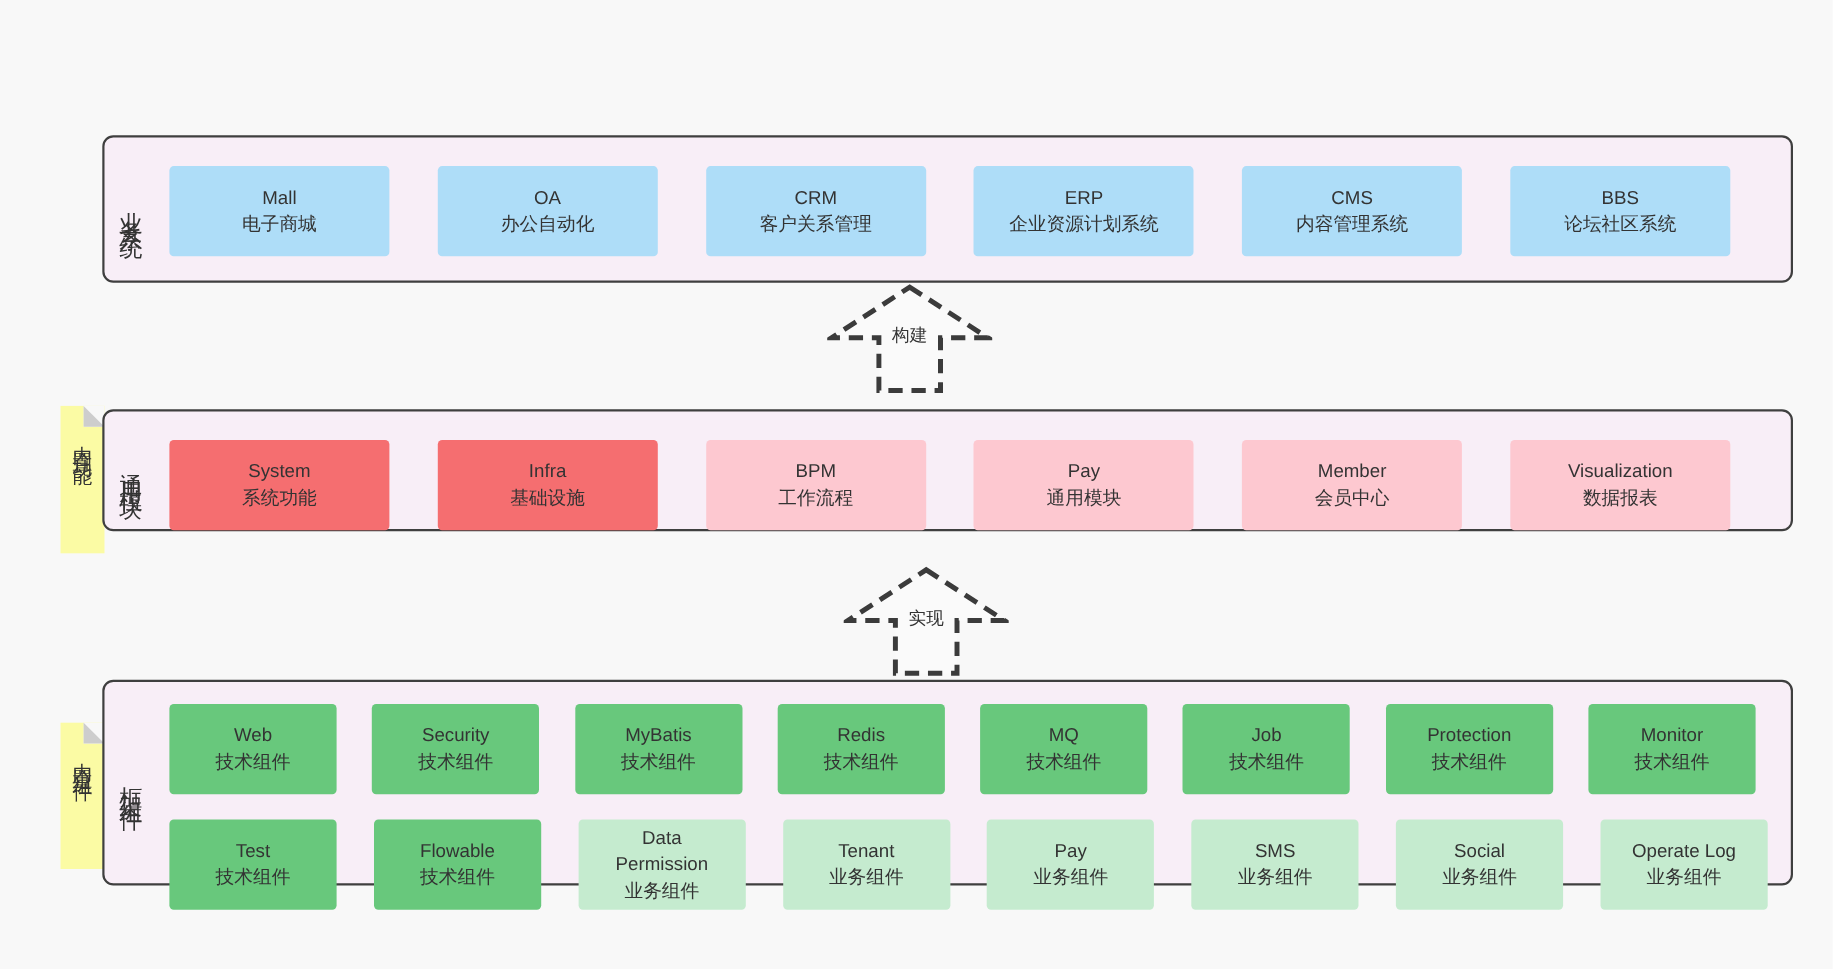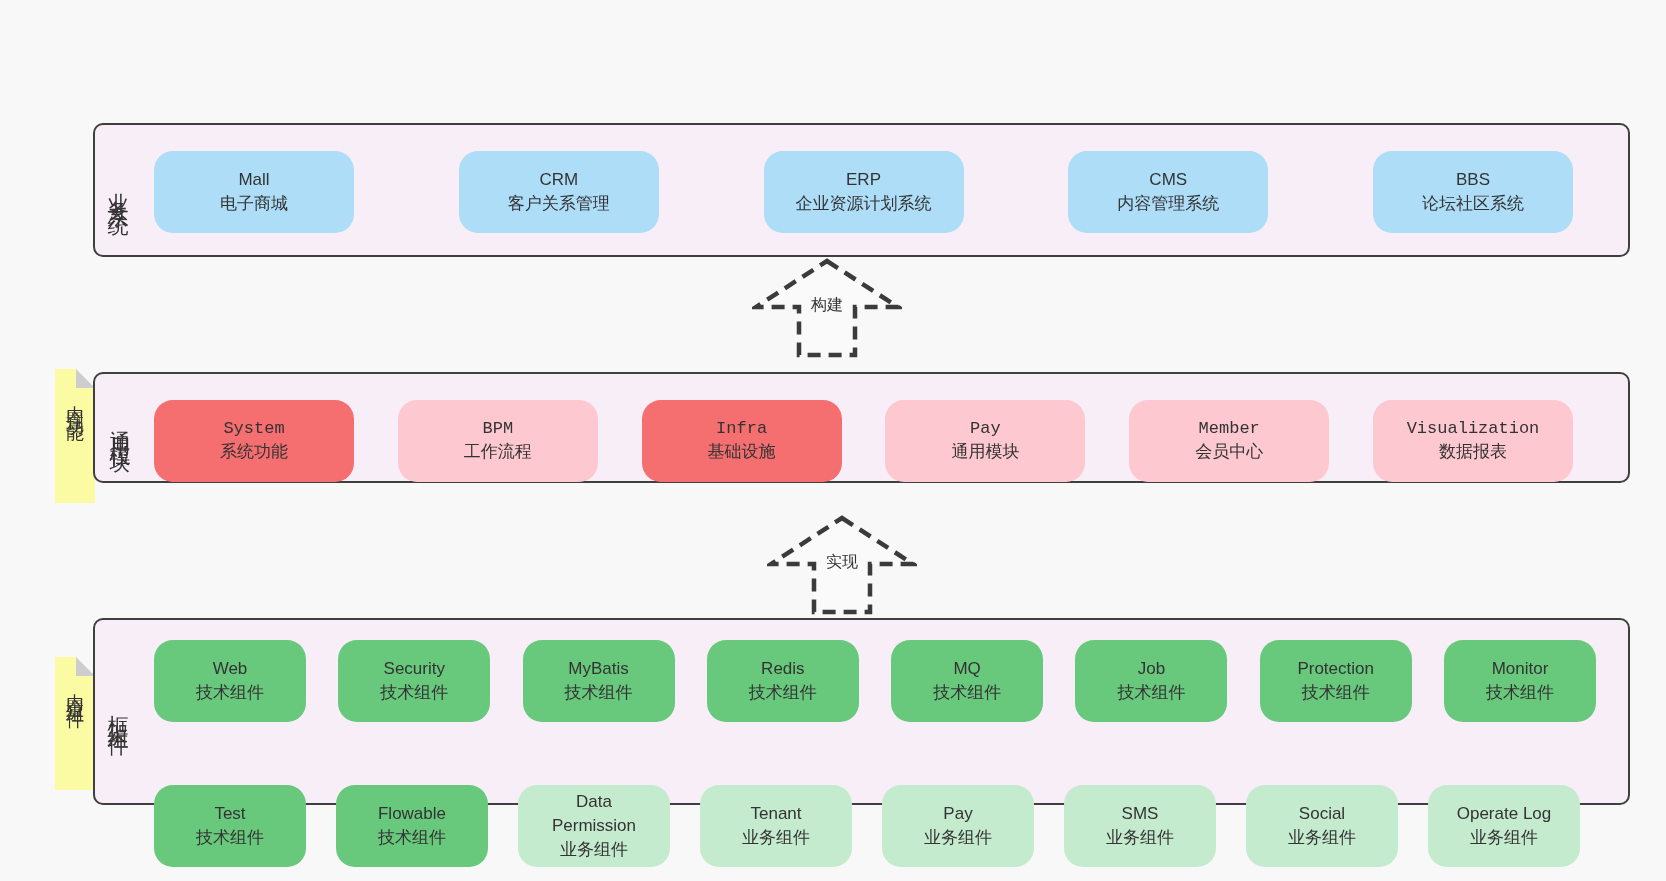--- a/index.html
+++ b/index.html
@@ -12,40 +12,40 @@
     overflow:hidden;
   }
   .panel{
     position:absolute;left:93px;width:1537px;
     background:var(--panel-bg,#f8eef7);
     border:2px solid var(--panel-border,#3f3f3f);
     border-radius:10px;
     box-sizing:border-box;
   }
   #panel-business{top:123px;height:134px;}
-  #panel-modules{top:372px;height:111px;font-family:Liberation Mono, monospace;}
+  #panel-modules{top:372px;height:111px;}
   #panel-components{top:618px;height:187px;}
   .vlabel{
     position:absolute;left:13px;top:50%;
     transform:translateY(-50%);
     writing-mode:vertical-rl;text-orientation:upright;
     font-size:21px;letter-spacing:7px;line-height:1;
     color:var(--text,#333);
     white-space:nowrap;
   }
   .boxrow{
     position:absolute;left:59px;right:55px;
     display:flex;justify-content:space-between;
   }
   #panel-business .boxrow{top:26px;}
   #panel-modules .boxrow{top:26px;}
   #panel-components .row1{top:20px;right:32px;}
-  #panel-components .row2{top:125px;right:48px;margin-top:40px;}
+  #panel-components .row2{top:125px;right:21px;}
   .box{
-    border-radius:19px;
+    border-radius:4px;
     display:flex;flex-direction:column;align-items:center;justify-content:center;
     text-align:center;
     font-size:17px;line-height:24px;
     box-sizing:border-box;
     padding:20px 14px;
   }
   .w200{width:200px;height:82px;}
   .w152{width:152px;height:82px;}
   .blue{background:var(--blue,#aeddf8);}
   .red{background:var(--red,#f56e70);}
@@ -92,20 +92,24 @@
   </div>
 
   <div class="panel" id="panel-business">
     <div class="vlabel">业务系统</div>
     <div class="boxrow">
       <div class="box blue w200">
         <span>Mall</span>
         <span>电子商城</span>
       </div>
       <div class="box blue w200">
+        <span>OA</span>
+        <span>办公自动化</span>
+      </div>
+      <div class="box blue w200">
         <span>CRM</span>
         <span>客户关系管理</span>
       </div>
       <div class="box blue w200">
         <span>ERP</span>
         <span>企业资源计划系统</span>
       </div>
       <div class="box blue w200">
         <span>CMS</span>
         <span>内容管理系统</span>
@@ -124,27 +128,27 @@
     <span class="alabel">构建</span>
   </div>
 
   <div class="panel" id="panel-modules">
     <div class="vlabel">通用模块</div>
     <div class="boxrow">
       <div class="box red w200">
         <span>System</span>
         <span>系统功能</span>
       </div>
-      <div class="box pink w200">
-        <span>BPM</span>
-        <span>工作流程</span>
-      </div>
       <div class="box red w200">
         <span>Infra</span>
         <span>基础设施</span>
+      </div>
+      <div class="box pink w200">
+        <span>BPM</span>
+        <span>工作流程</span>
       </div>
       <div class="box pink w200">
         <span>Pay</span>
         <span>通用模块</span>
       </div>
       <div class="box pink w200">
         <span>Member</span>
         <span>会员中心</span>
       </div>
       <div class="box pink w200">

